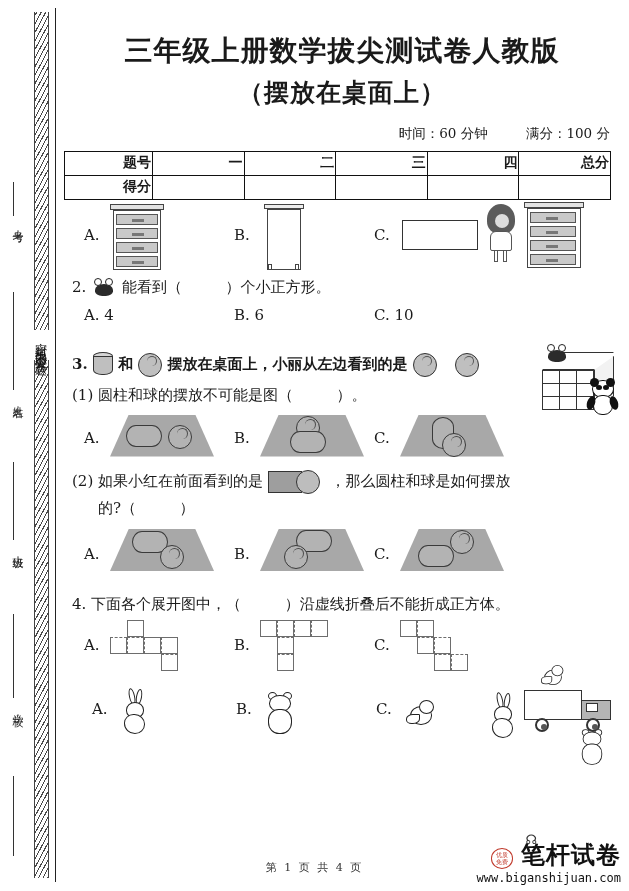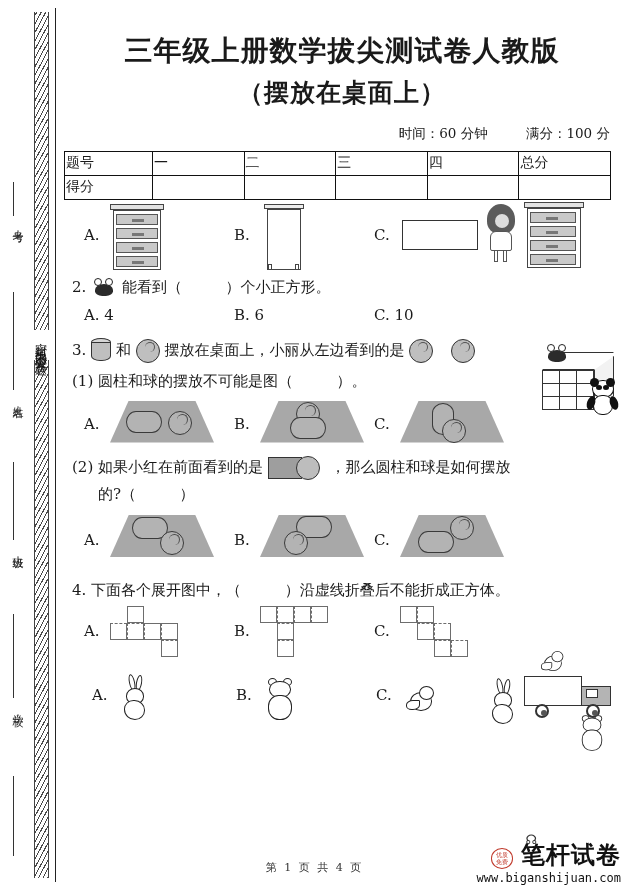--- a/index.html
+++ b/index.html
@@ -72,22 +72,23 @@
   .meta-row span { margin-left: 34px; }
 
   table.score-table {
     width: 547px; margin: 8px 0 0 2px;
     border-collapse: collapse;
     table-layout: fixed;
   }
   table.score-table td {
     border: 1px solid #111;
     height: 24px;
-    text-align: left;
+    text-align: right;
     font-size: 14px;
+    font-weight: bold;
   }
   table.score-table td.head-col { width: 88px; }
 
   .section-head {
     font-size: 17px; font-weight: 700; margin: 14px 0 6px 2px; letter-spacing: 0.5px;
   }
   .q-line { font-size: 15px; margin: 7px 0 0 10px; line-height: 1.5; }
   .q-sub  { font-size: 15px; margin: 6px 0 0 10px; line-height: 1.5; }
   .q-cont { font-size: 15px; margin: 2px 0 0 36px; line-height: 1.5; }
   .opt-row { position: relative; margin-left: 22px; }
@@ -392,21 +393,21 @@
     <span class="head"></span>
       <span class="e1"></span>
       <span class="e2"></span>
     <span class="p1"></span>
       <span class="p2"></span>
       <span class="body"></span>
     <span class="a1"></span>
       <span class="a2"></span>
   </div>
 
-  <div class="q-line" style="margin-top:6px;">
+  <div class="q-line" style="margin-top:20px;font-weight:bold;">
     <span>3.</span>
     <span class="ic ic-cyl"><span class="top"></span><span class="body"></span></span>
     <span>和</span>
     <span class="ic ic-ball"></span>
     <span>摆放在桌面上，小丽从左边看到的是</span>
     <span class="ic ic-ball"></span>
     <span style="display:inline-block;width:8px;"></span>
     <span class="ic ic-ball"></span>
   </div>
 

